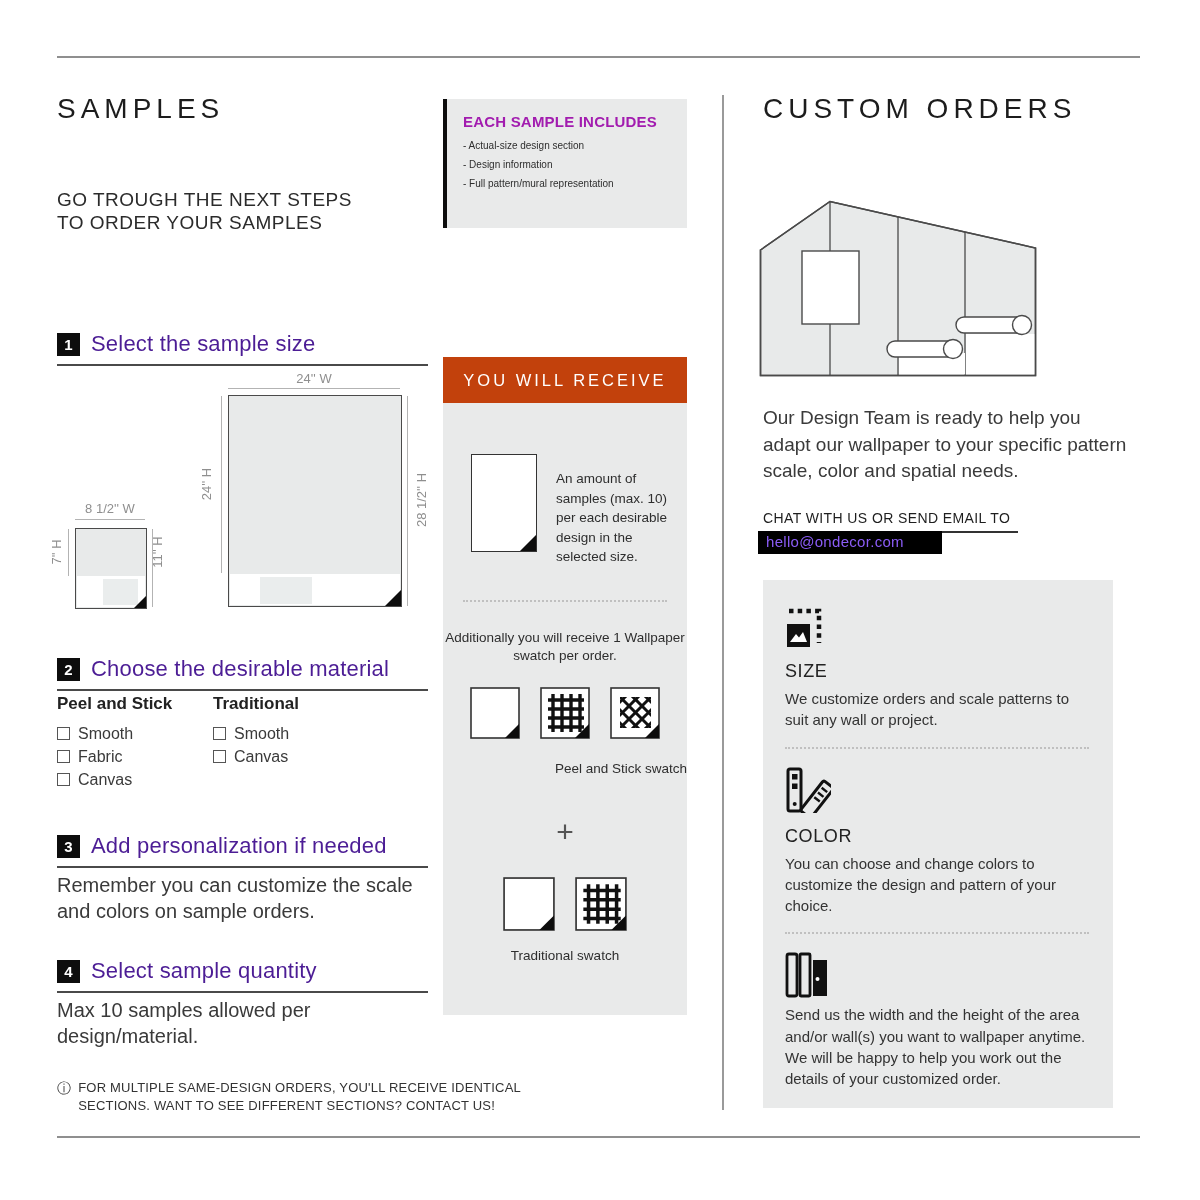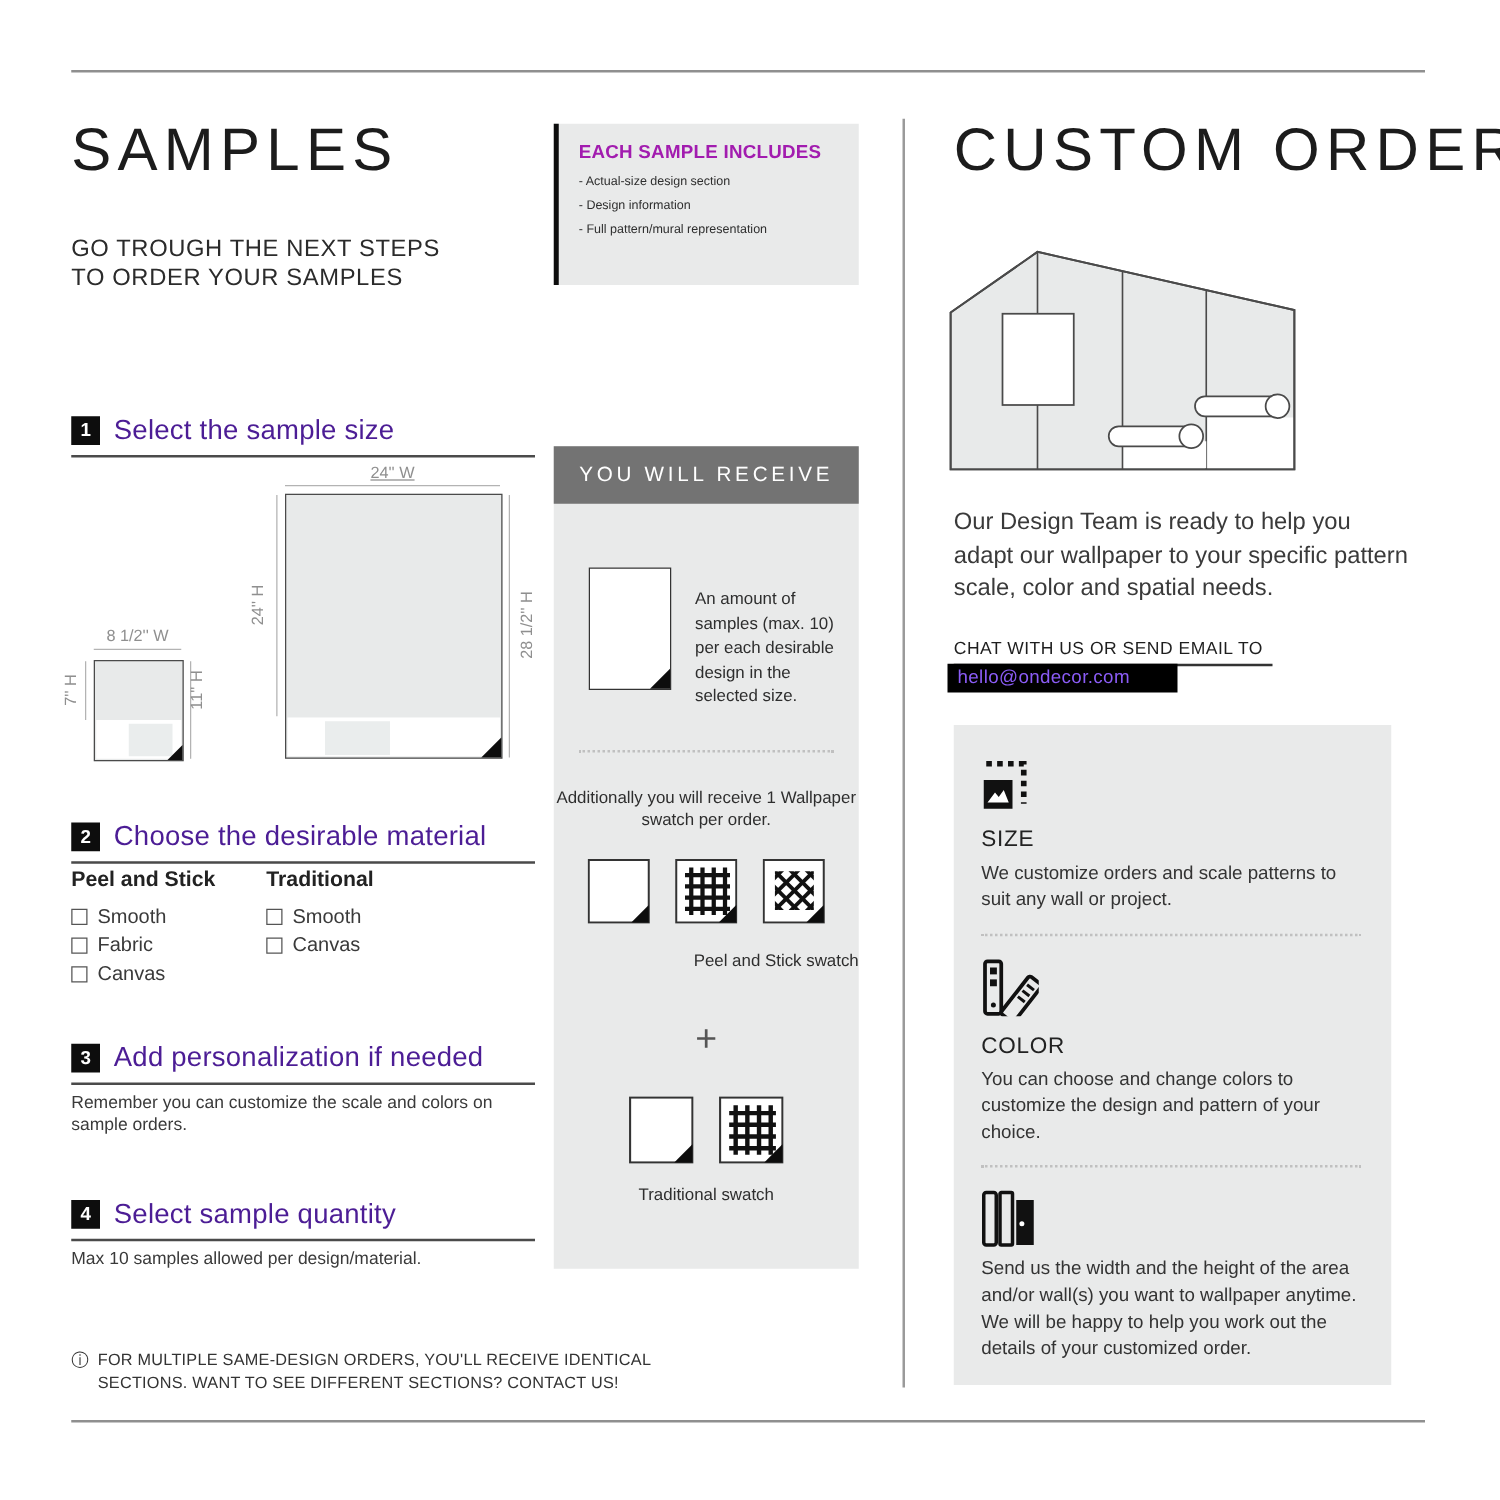--- a/index.html
+++ b/index.html
@@ -6,29 +6,29 @@
   body{
     width:1200px;height:1200px;position:relative;background:#ffffff;
     font-family:"Liberation Sans","DejaVu Sans",sans-serif;color:#2e2e2e;
     -webkit-font-smoothing:antialiased;
   }
   .abs{position:absolute;}
   
   .h-rule{position:absolute;left:57px;width:1083px;height:2px;background:#8f8f8f;}
   .v-div{position:absolute;left:722px;top:95px;width:2px;height:1015px;background:#9a9a9a;}
   
-  .big-title{font-size:48px;font-weight:500;letter-spacing:5px;color:#1c1c1c;white-space:nowrap;}
+  .big-title{font-size:28px;font-weight:500;letter-spacing:5px;color:#1c1c1c;white-space:nowrap;}
   .subtitle{font-size:19px;letter-spacing:.5px;line-height:1.22;color:#2b2b2b;white-space:pre-line;}
   
   .step-header{position:absolute;left:57px;width:371px;display:flex;align-items:center;gap:11px;
     border-bottom:2px solid #4a4a4a;padding-bottom:7px;}
   .step-num{width:23px;height:23px;background:#0d0d0d;color:#fff;font-size:15px;font-weight:700;
     display:flex;align-items:center;justify-content:center;flex:0 0 auto;}
   .step-title{font-size:22px;color:#4c1d95;letter-spacing:.2px;white-space:nowrap;}
-  .step-body{position:absolute;left:57px;width:372px;font-size:14px;line-height:1.3;color:#3a3a3a;}
+  .step-body{position:absolute;left:57px;width:372px;font-size:20px;line-height:1.3;color:#3a3a3a;}
   
   #diagram{position:absolute;left:57px;top:372px;width:380px;height:250px;}
   .sample-rect{position:absolute;background:#e8eaea;border:1px solid #4a4a4a;}
   .sample-strip{position:absolute;left:1px;right:1px;bottom:1px;background:#ffffff;}
   .sample-inset{position:absolute;background:#eaeded;}
   .fold{position:absolute;right:0;bottom:0;width:0;height:0;border-left:16px solid transparent;border-bottom:16px solid #0d0d0d;}
   .fold.sm{border-left-width:12px;border-bottom-width:12px;}
   .dim-line-h{position:absolute;height:1px;background:#b3b3b3;}
   .dim-line-v{position:absolute;width:1px;background:#b3b3b3;}
   .dim-label{position:absolute;font-size:13px;color:#8f8f8f;white-space:nowrap;transform:translate(-50%,-50%);}
@@ -42,21 +42,21 @@
   #footnote{position:absolute;left:57px;top:1079px;width:480px;display:flex;gap:7px;
     font-size:13px;letter-spacing:.2px;color:#333;line-height:1.35;}
   #footnote .txt{white-space:pre-line;}
   .info-glyph{font-size:14px;line-height:1.3;}
   
   #includes-box{position:absolute;left:443px;top:99px;width:244px;height:129px;background:#e9eaea;
     border-left:4px solid #0d0d0d;box-sizing:border-box;padding:14px 12px 0 16px;}
   #includes-box .inc-title{font-size:15px;font-weight:700;letter-spacing:.2px;color:#a21caf;margin-bottom:6px;}
   .inc-item{font-size:10px;line-height:19px;color:#2e2e2e;padding-left:9px;text-indent:-9px;}
   #receive-panel{position:absolute;left:443px;top:357px;width:244px;height:658px;background:#e9eaea;}
-  #receive-header{position:absolute;left:0;top:0;width:100%;height:46px;background:#737373;color:#fff;
+  #receive-header{position:absolute;left:0;top:0;width:100%;height:46px;background:#c2410c;color:#fff;
     font-size:16.5px;letter-spacing:3px;display:flex;align-items:center;justify-content:center;white-space:nowrap;text-align:center;}
   .paper-icon{position:absolute;left:28px;top:97px;width:64px;height:96px;background:#fff;border:1px solid #333;}
   .receive-text{position:absolute;left:113px;top:112px;width:124px;font-size:13.5px;line-height:1.45;color:#2e2e2e;}
   .dotted{position:absolute;left:20px;right:20px;border-top:2px dotted #c0c0c0;}
   .center-text{position:absolute;left:0;width:100%;text-align:center;font-size:13.5px;line-height:1.35;color:#2e2e2e;}
   .swatch-row{position:absolute;left:0;width:100%;display:flex;justify-content:center;gap:20px;}
   .plus{position:absolute;left:0;width:100%;text-align:center;font-size:30px;font-weight:300;color:#555;}
   
   #intro{position:absolute;left:763px;top:405px;width:368px;font-size:19px;line-height:1.4;color:#3a3a3a;}
   #chat-label{position:absolute;left:763px;top:510px;font-size:14px;letter-spacing:.4px;color:#1e1e1e;
@@ -100,21 +100,21 @@
     <div class="fold sm"></div>
   </div>
 
   <div class="dim-line-h" style="left:171px;top:16px;width:172px;"></div>
   <div class="dim-line-v" style="left:164px;top:24px;height:177px;"></div>
   <div class="dim-line-v" style="left:350px;top:24px;height:210px;"></div>
   <div class="dim-line-h" style="left:18px;top:147px;width:70px;"></div>
   <div class="dim-line-v" style="left:11px;top:157px;height:47px;"></div>
   <div class="dim-line-v" style="left:95px;top:157px;height:78px;"></div>
 
-  <div class="dim-label" style="left:257px;top:6px;text-decoration:underline;">24'' W</div>
+  <div class="dim-label" style="left:257px;top:6px;">24'' W</div>
   <div class="dim-label rot" style="left:149px;top:112px;">24'' H</div>
   <div class="dim-label rot" style="left:364px;top:128px;">28 1/2'' H</div>
   <div class="dim-label" style="left:53px;top:136px;">8 1/2'' W</div>
   <div class="dim-label rot" style="left:-1px;top:180px;">7'' H</div>
   <div class="dim-label rot" style="left:100px;top:180px;">11'' H</div>
 </div>
 
 <div class="step-header" style="top:656px;">
   <span class="step-num">2</span>
   <span class="step-title">Choose the desirable material</span>

